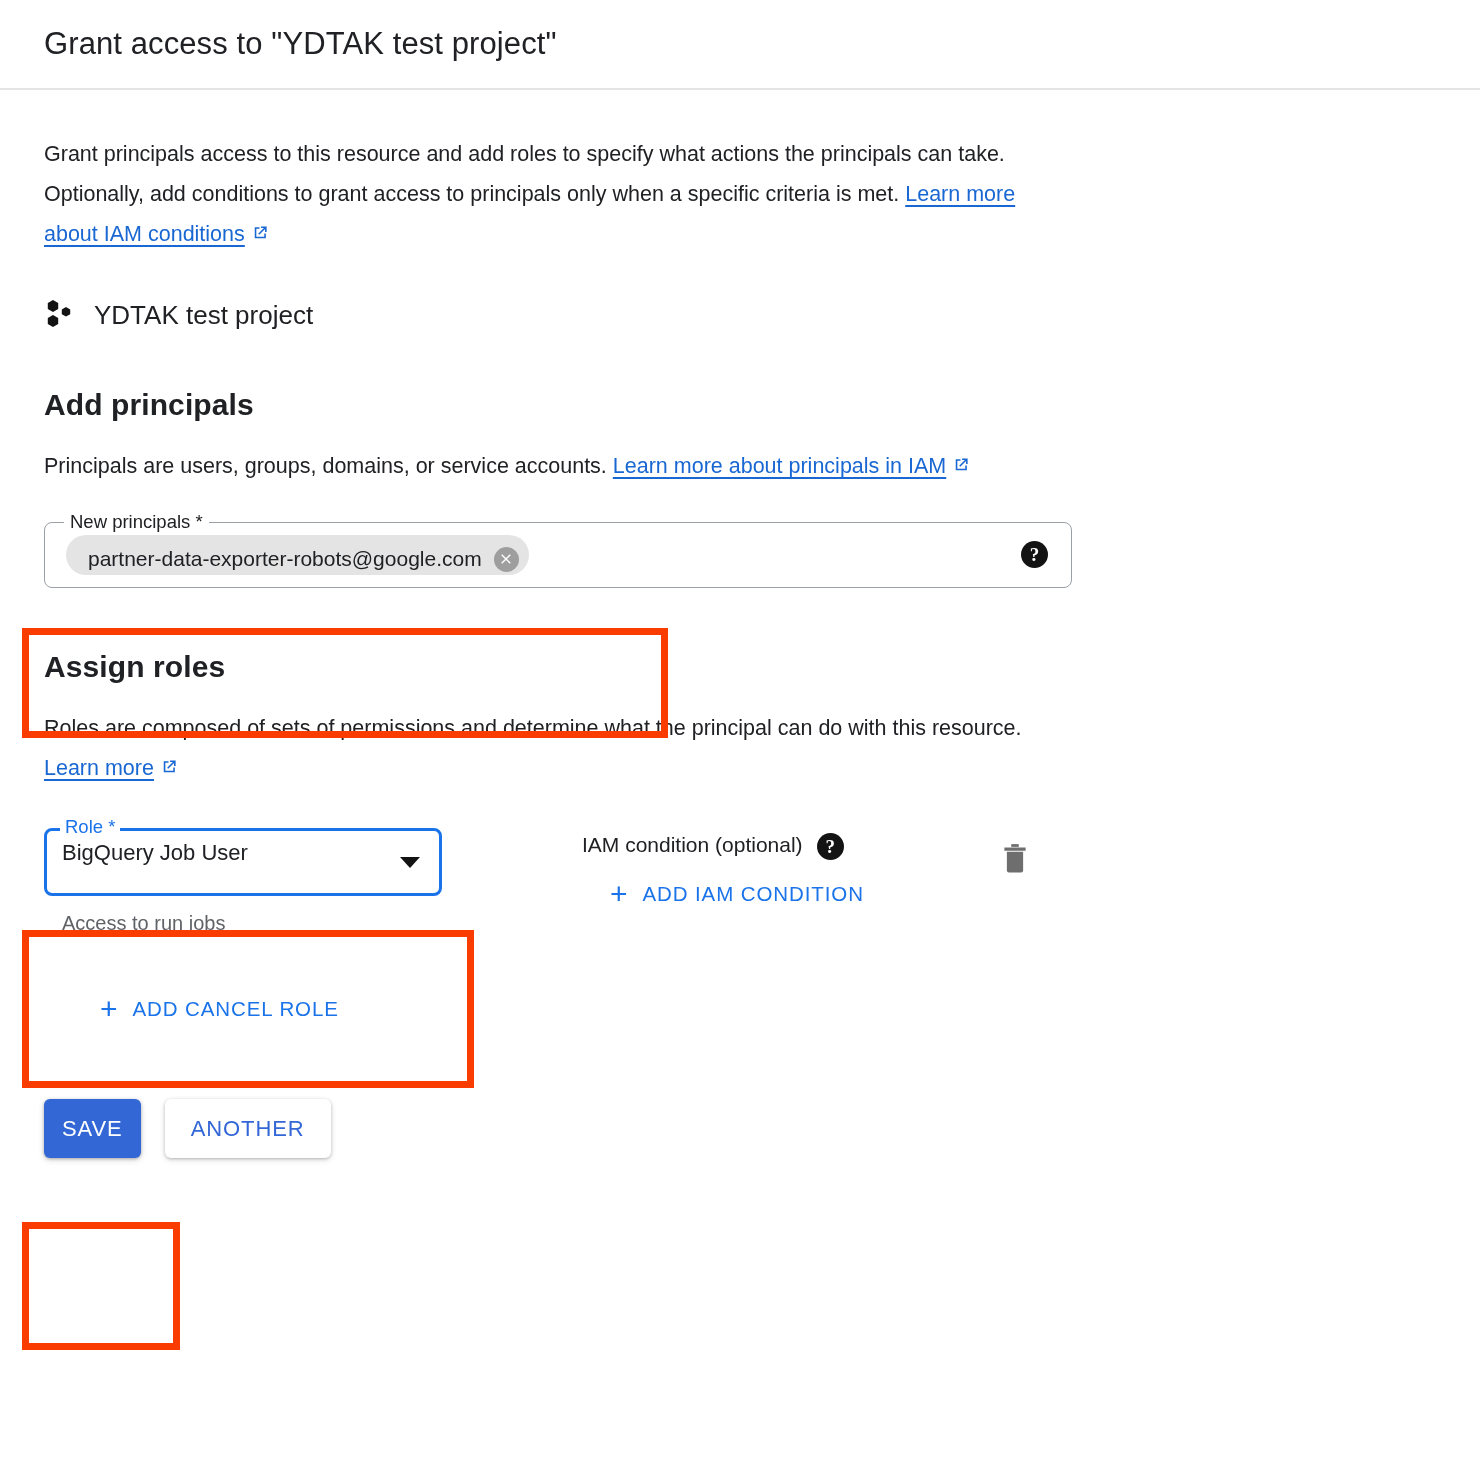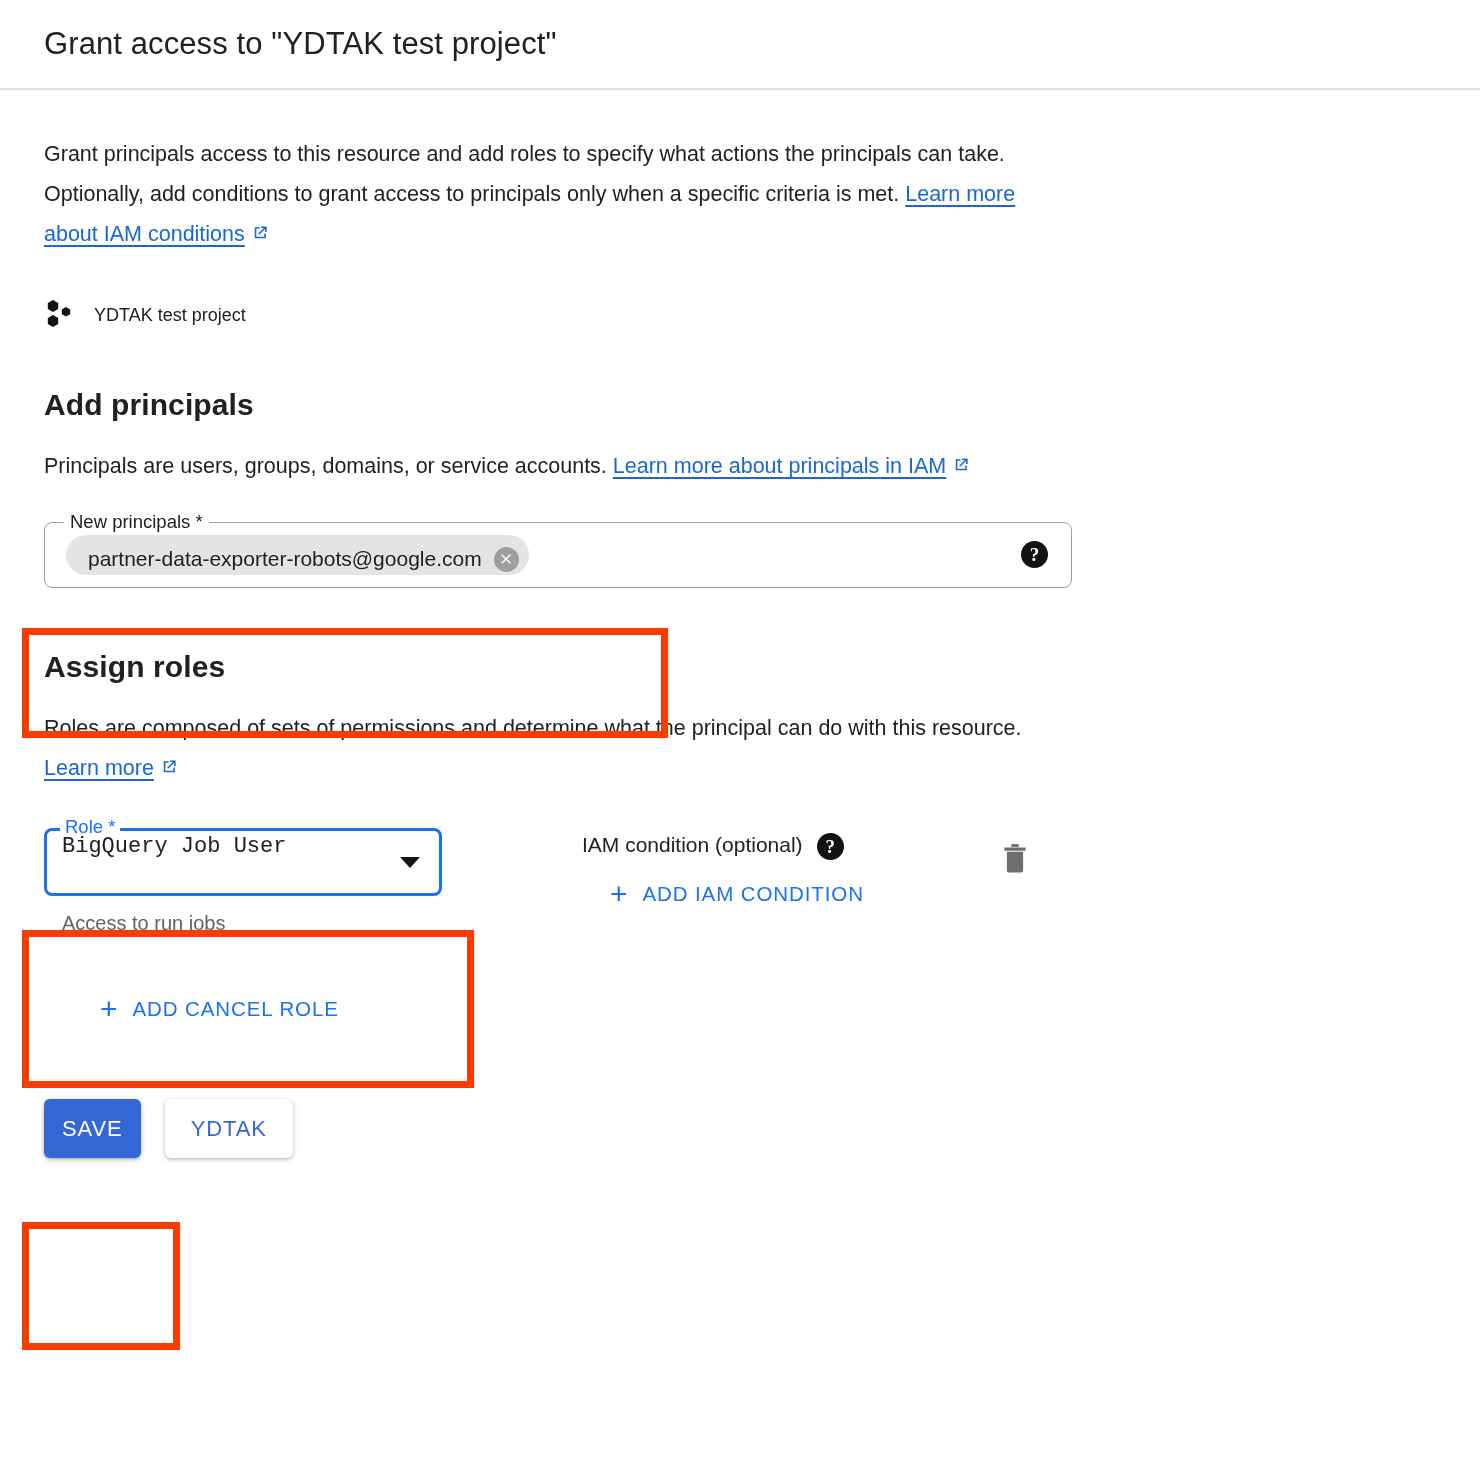--- a/index.html
+++ b/index.html
@@ -76,21 +76,21 @@
 
   
   .resource-block { margin-top: 42px; }
   .resource-row {
     display: flex;
     align-items: center;
     margin-top: 27px;
     gap: 20px;
   }
   .resource-name {
-    font-size: 18px;
+    font-size: 26px;
     color: #202124;
   }
 
   
   .principals-block { margin-top: 56px; }
   .block-desc {
     margin-top: 24px;
     font-size: 21.5px;
     line-height: 40px;
     color: #202124;
@@ -202,24 +202,23 @@
     background: #ffffff;
     padding: 0 5px;
     font-size: 18.5px;
     color: #1a73e8;
     font-weight: 500;
     line-height: 26px;
   }
   .select-value {
     position: absolute;
     left: 18px;
-    top: 6px;
+    top: 12px;
     font-size: 22px;
     color: #202124;
-    font-family: Liberation Mono, monospace;
   }
   .select-arrow {
     position: absolute;
     right: 22px;
     top: 29px;
     width: 0; height: 0;
     border-left: 10px solid transparent;
     border-right: 10px solid transparent;
     border-top: 11px solid #131313;
   }
@@ -423,20 +422,20 @@
     </div>
 
     <button class="text-btn add-role-btn">
       <span class="plus-glyph">+</span>
       <span>ADD CANCEL ROLE</span>
     </button>
   </div>
 
   <div class="actions">
     <button class="btn-save">SAVE</button>
-    <button class="btn-cancel">YDTAK</button>
+    <button class="btn-cancel">ANOTHER</button>
   </div>
 
 </div>
 
 <div class="anno" id="anno-principals"></div>
 <div class="anno" id="anno-role"></div>
 <div class="anno" id="anno-save"></div>
 
 </body></html>

